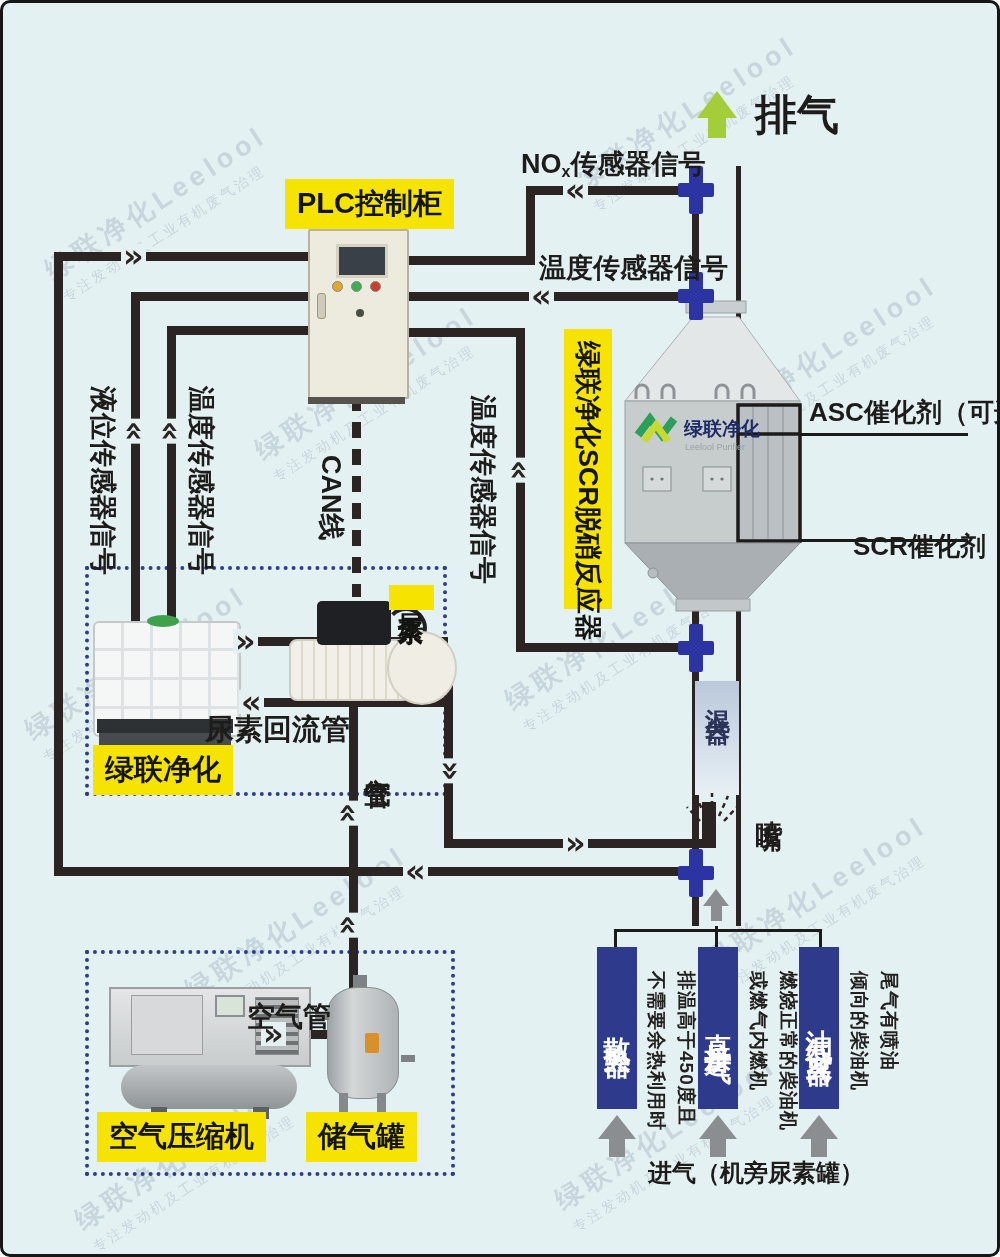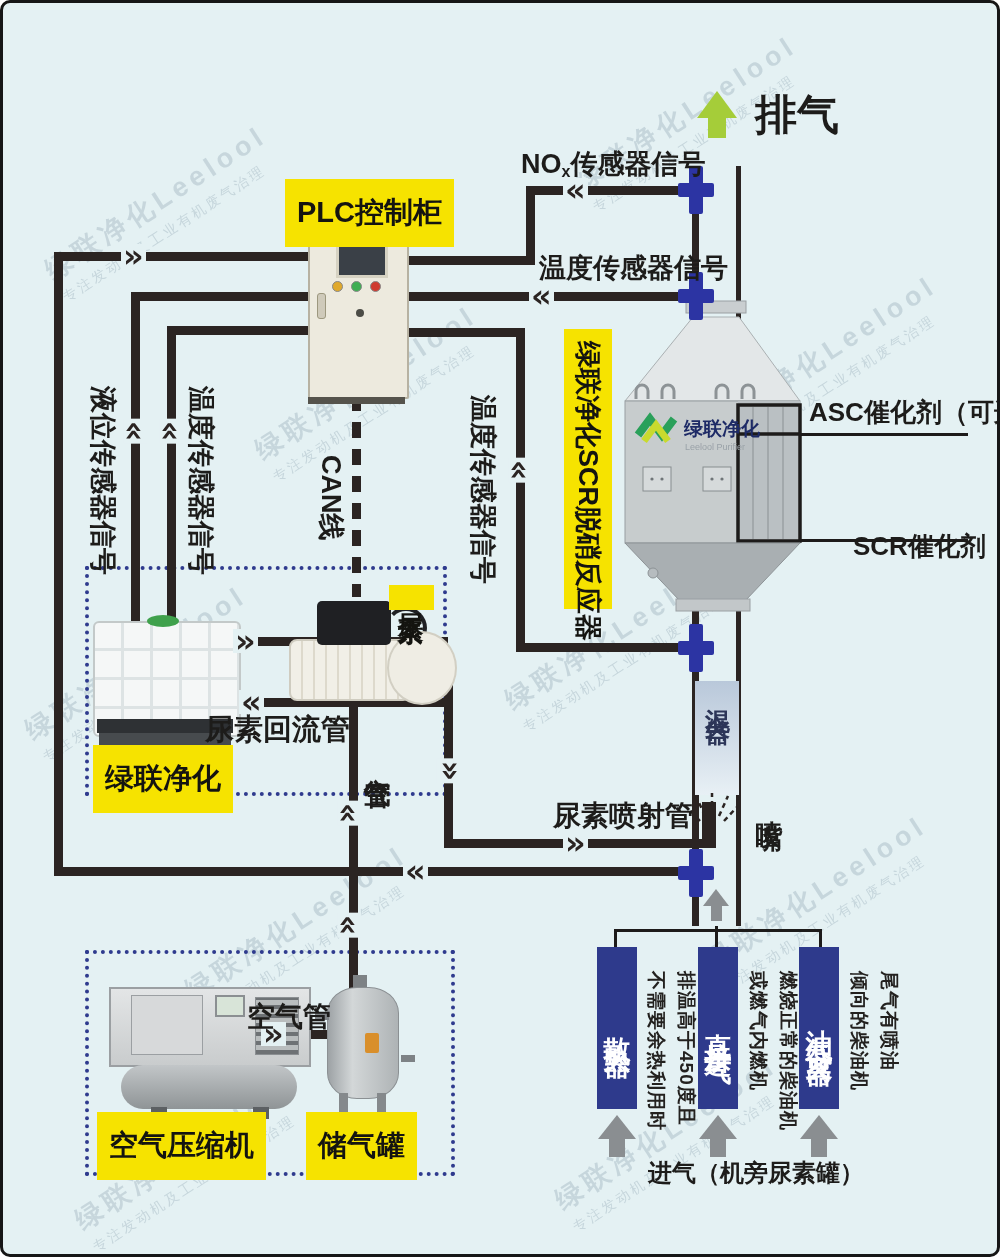--- a/index.html
+++ b/index.html
@@ -21,21 +21,21 @@
         background:#e4f1f3;line-height:24px;height:24px;padding:0 2px;}
   .chev.up{transform:rotate(90deg);}
   .chev.down{transform:rotate(-90deg);}
   
   .flange{position:absolute;z-index:4;width:48px;height:48px;}
   .flange::before{content:"";position:absolute;left:6px;top:17px;width:36px;height:14px;background:#2c34a3;border-radius:2px;}
   .flange::after{content:"";position:absolute;left:17px;top:0;width:14px;height:48px;background:#2c34a3;border-radius:2px;}
   
   .lbl{position:absolute;z-index:5;font-weight:bold;color:#1d1c1a;white-space:nowrap;}
   .ylbl{position:absolute;z-index:5;background:#f6e300;color:#141410;font-weight:bold;
-        padding:14px 12px;white-space:nowrap;}
+        padding:5px 12px;white-space:nowrap;}
   .v-side{writing-mode:vertical-rl;text-orientation:sideways;}
   .v-up{writing-mode:vertical-rl;text-orientation:upright;}
   .vcols{position:absolute;z-index:5;display:flex;flex-direction:row-reverse;gap:4px;}
   .vcols span{writing-mode:vertical-rl;text-orientation:sideways;font-weight:bold;font-size:19px;color:#23211f;letter-spacing:1px;}
   
   .bluebox{position:absolute;z-index:5;width:40px;background:#2e3a8c;color:#fff;
            display:flex;align-items:center;justify-content:center;}
   .bluebox span{writing-mode:vertical-rl;text-orientation:upright;font-weight:bold;font-size:27px;letter-spacing:8px;}
   
   .garrow{position:absolute;z-index:4;}
@@ -272,21 +272,20 @@
       <line x1="36" y1="31" x2="45" y2="11"></line>
       <line x1="17" y1="36" x2="4" y2="22"></line>
       <line x1="41" y1="36" x2="54" y2="22"></line>
     </g>
   </svg>
   <div class="lbl v-up" style="left:748px;top:796px;font-size:27px;letter-spacing:4px">喷嘴</div>
 
   <div class="lbl" style="left:202px;top:707px;font-size:29px">尿素回流管</div>
   <div class="ylbl v-up" style="left:386px;top:582px;font-size:26px;padding:8px 5px;letter-spacing:3px">尿素泵</div>
   <div class="ylbl" style="left:90px;top:742px;font-size:29px">绿联净化</div>
-  <div class="lbl" style="left:550px;top:794px;font-size:28px">尿素喷射管</div>
   <div class="ibc">
     <div class="body"></div>
       <div class="cap"></div>
       <div class="band"></div>
     <div class="pallet"></div>
       <div class="foot1"></div>
       <div class="foot2"></div>
   </div>
   <div class="pump">
     <div class="cable"></div>

